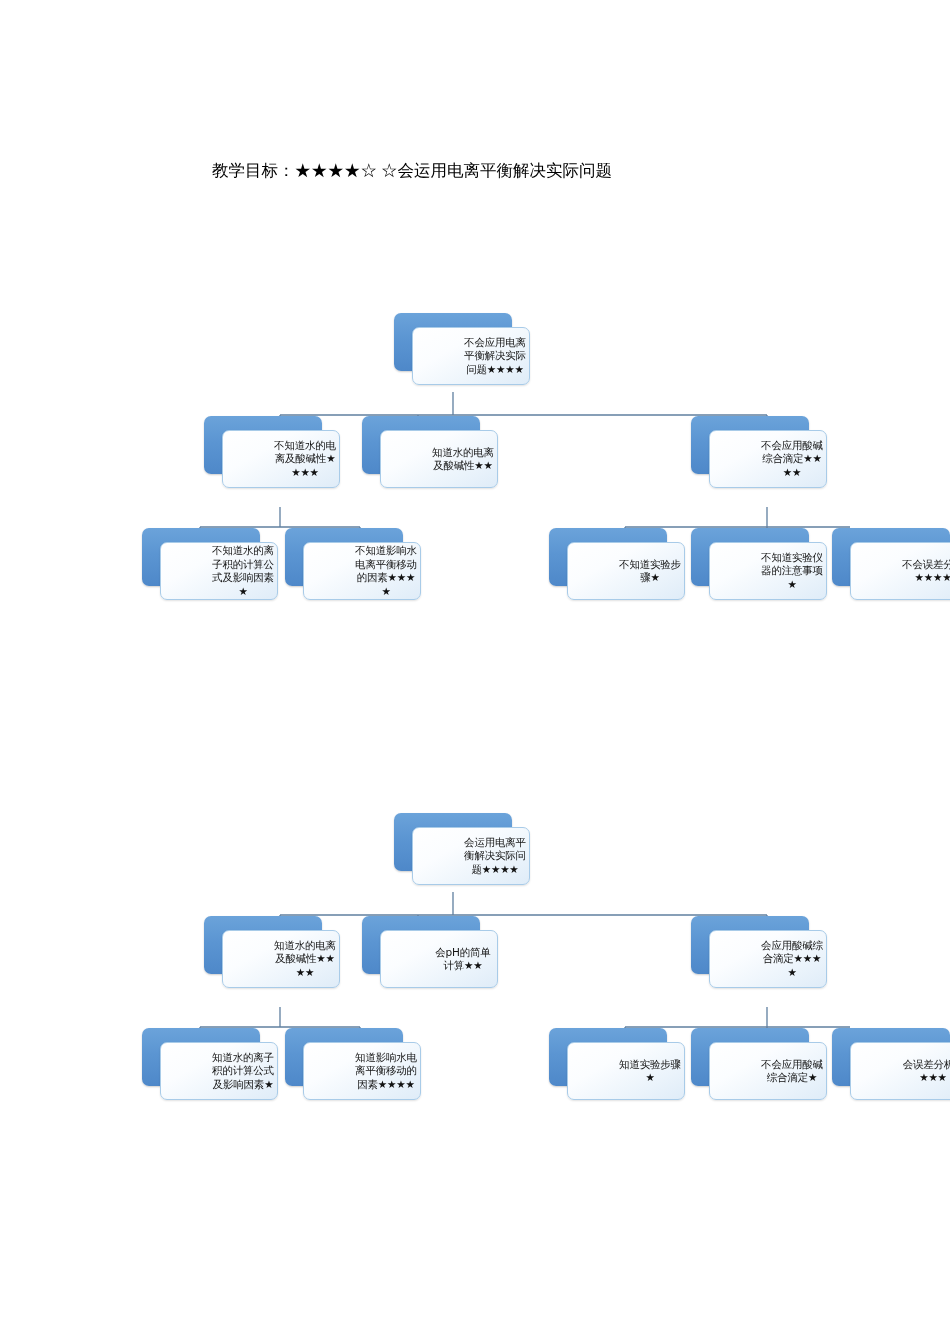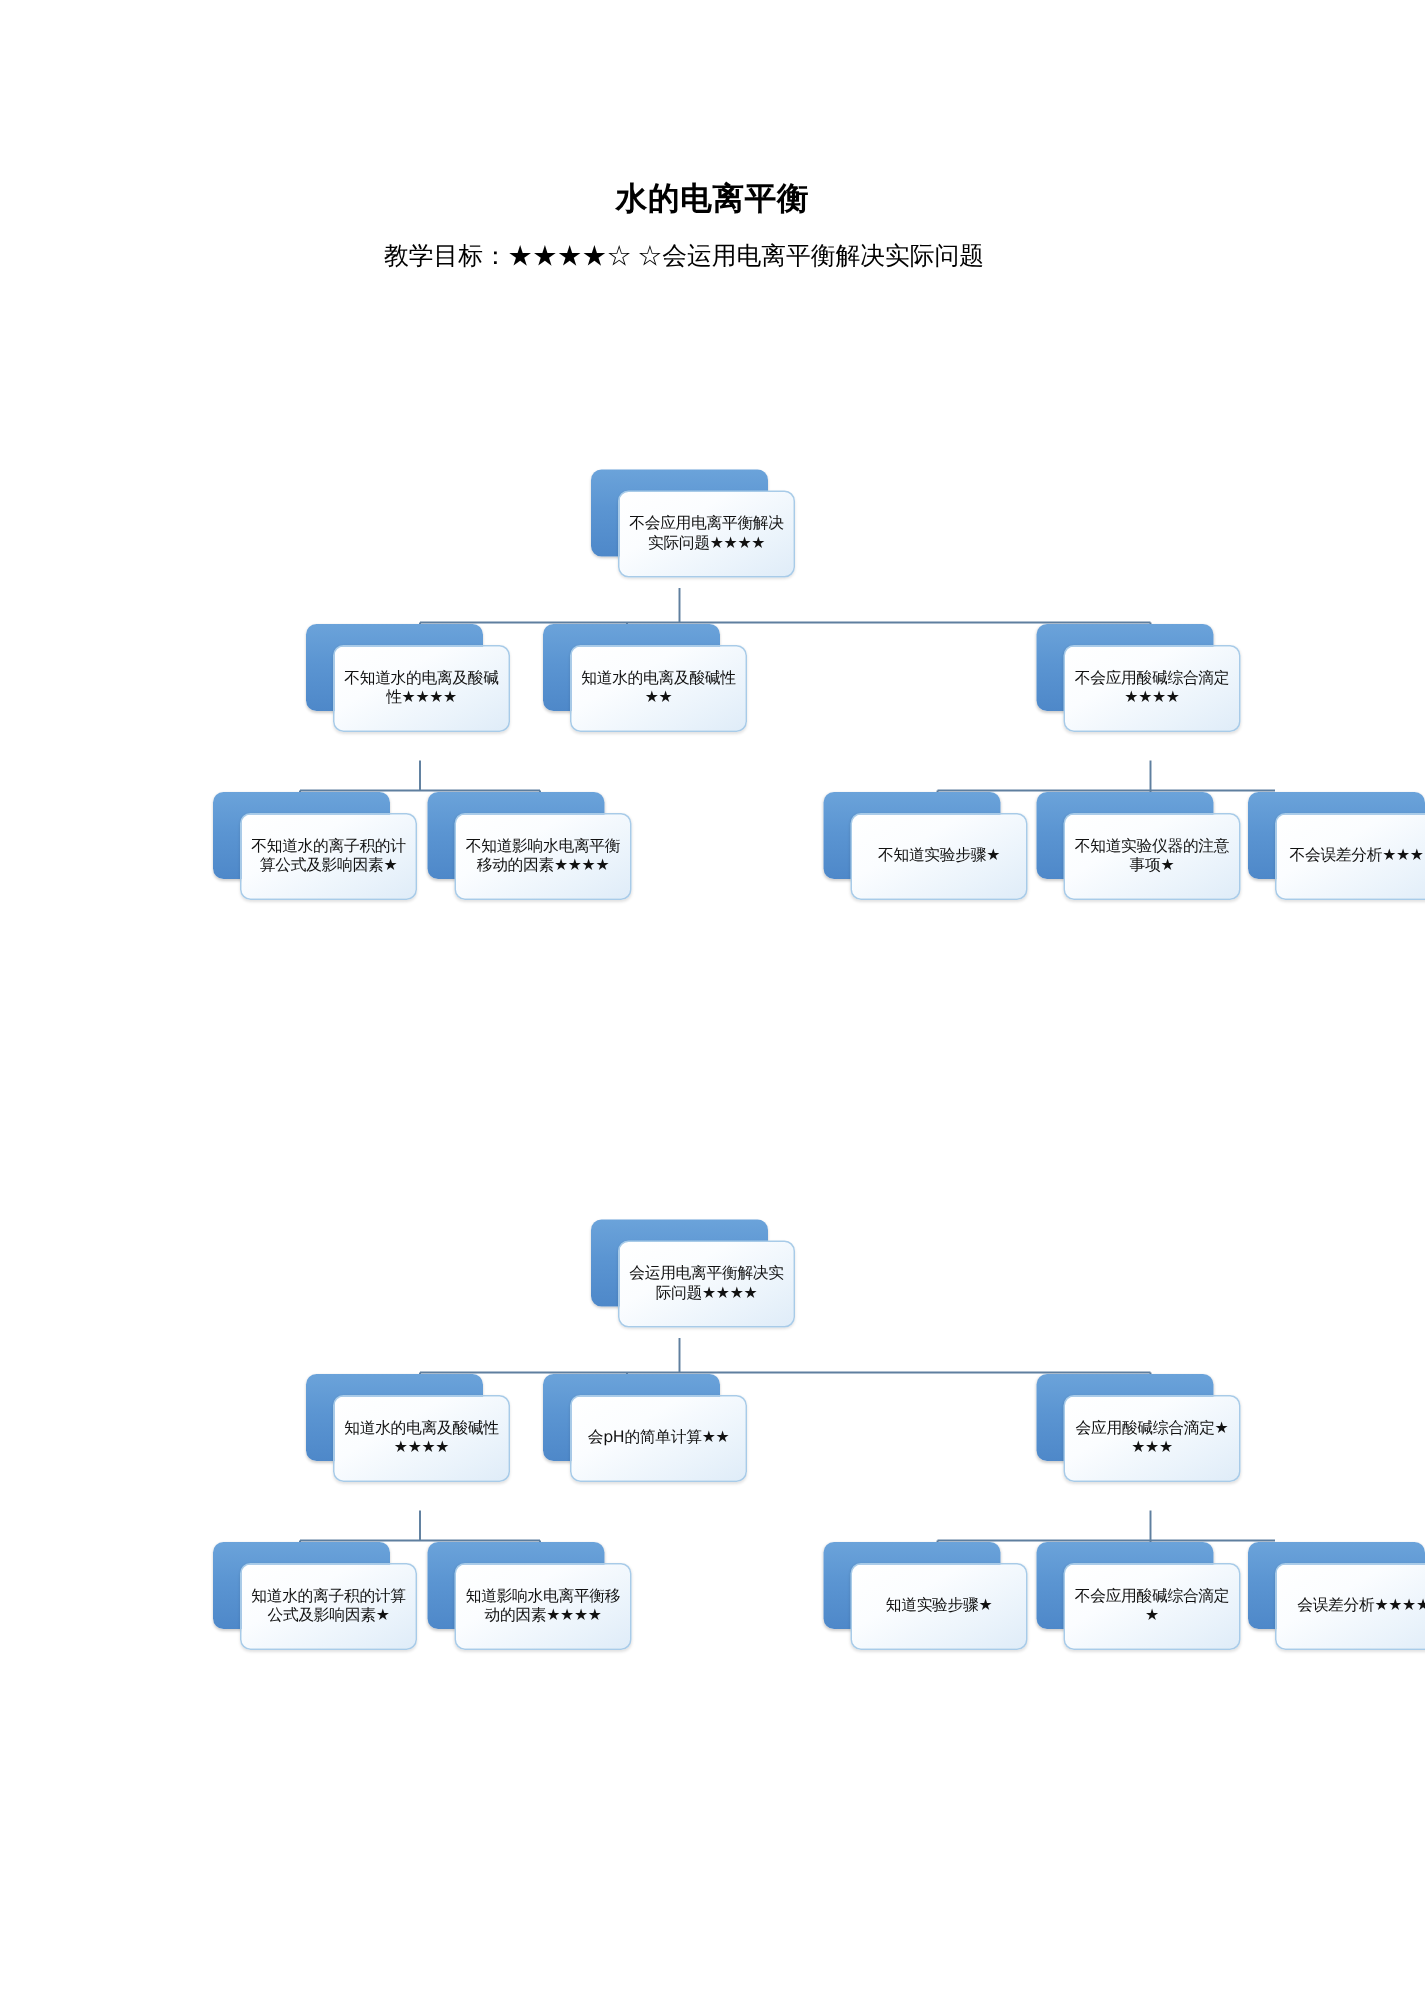--- a/index.html
+++ b/index.html
@@ -33,21 +33,20 @@
     font-weight: bold;
     letter-spacing: 0.5px;
   }
   .doc-subtitle {
     position: absolute;
     left: 0; top: 160px;
     width: 824px;
     text-align: center;
     font-size: 16.5px;
     white-space: nowrap;
-    margin-left: 44px;
   }
   .section-title {
     position: absolute;
     width: 950px;
     left: 0;
     text-align: center;
     font-size: 22px;
     font-weight: bold;
     letter-spacing: 1px;
   }
@@ -92,42 +91,41 @@
     top: 14px;
     width: 118px;
     height: 58px;
     border-radius: 7px;
     border: 1px solid #a8cbe8;
     background: linear-gradient(150deg, #ffffff 0%, #fbfdff 35%, #eaf3fb 75%, #dfecf8 100%);
     box-shadow: 0 1px 2px rgba(0,0,0,0.12);
     box-sizing: border-box;
     display: flex;
     align-items: center;
-    justify-content: center;
+    padding-left: 48px;
   }
   .node .label {
     font-family: "DejaVu Sans", "Liberation Sans", sans-serif;
     font-size: 10.5px;
     line-height: 13.5px;
     text-align: center;
     color: #111111;
     padding: 0 3px;
     letter-spacing: -0.2px;
     word-break: break-all;
   }
 
   
   .node.root .label { font-size: 10.5px; }
 </style>
 </head>
 <body>
 
 <div class="page">
 
-  <div class="doc-title">水的电离平衡</div>
   <div class="doc-subtitle">教学目标：★★★★☆ ☆会运用电离平衡解决实际问题</div>
 
 
   <div class="diagram" id="diagram-problem">
 
     <svg class="connector-layer" viewBox="0 0 710 320" width="710" height="320">
       <g fill="none" stroke="#5f7f9f" stroke-width="1.3">
 
         <path d="M 313 97 L 313 120"></path>
 

